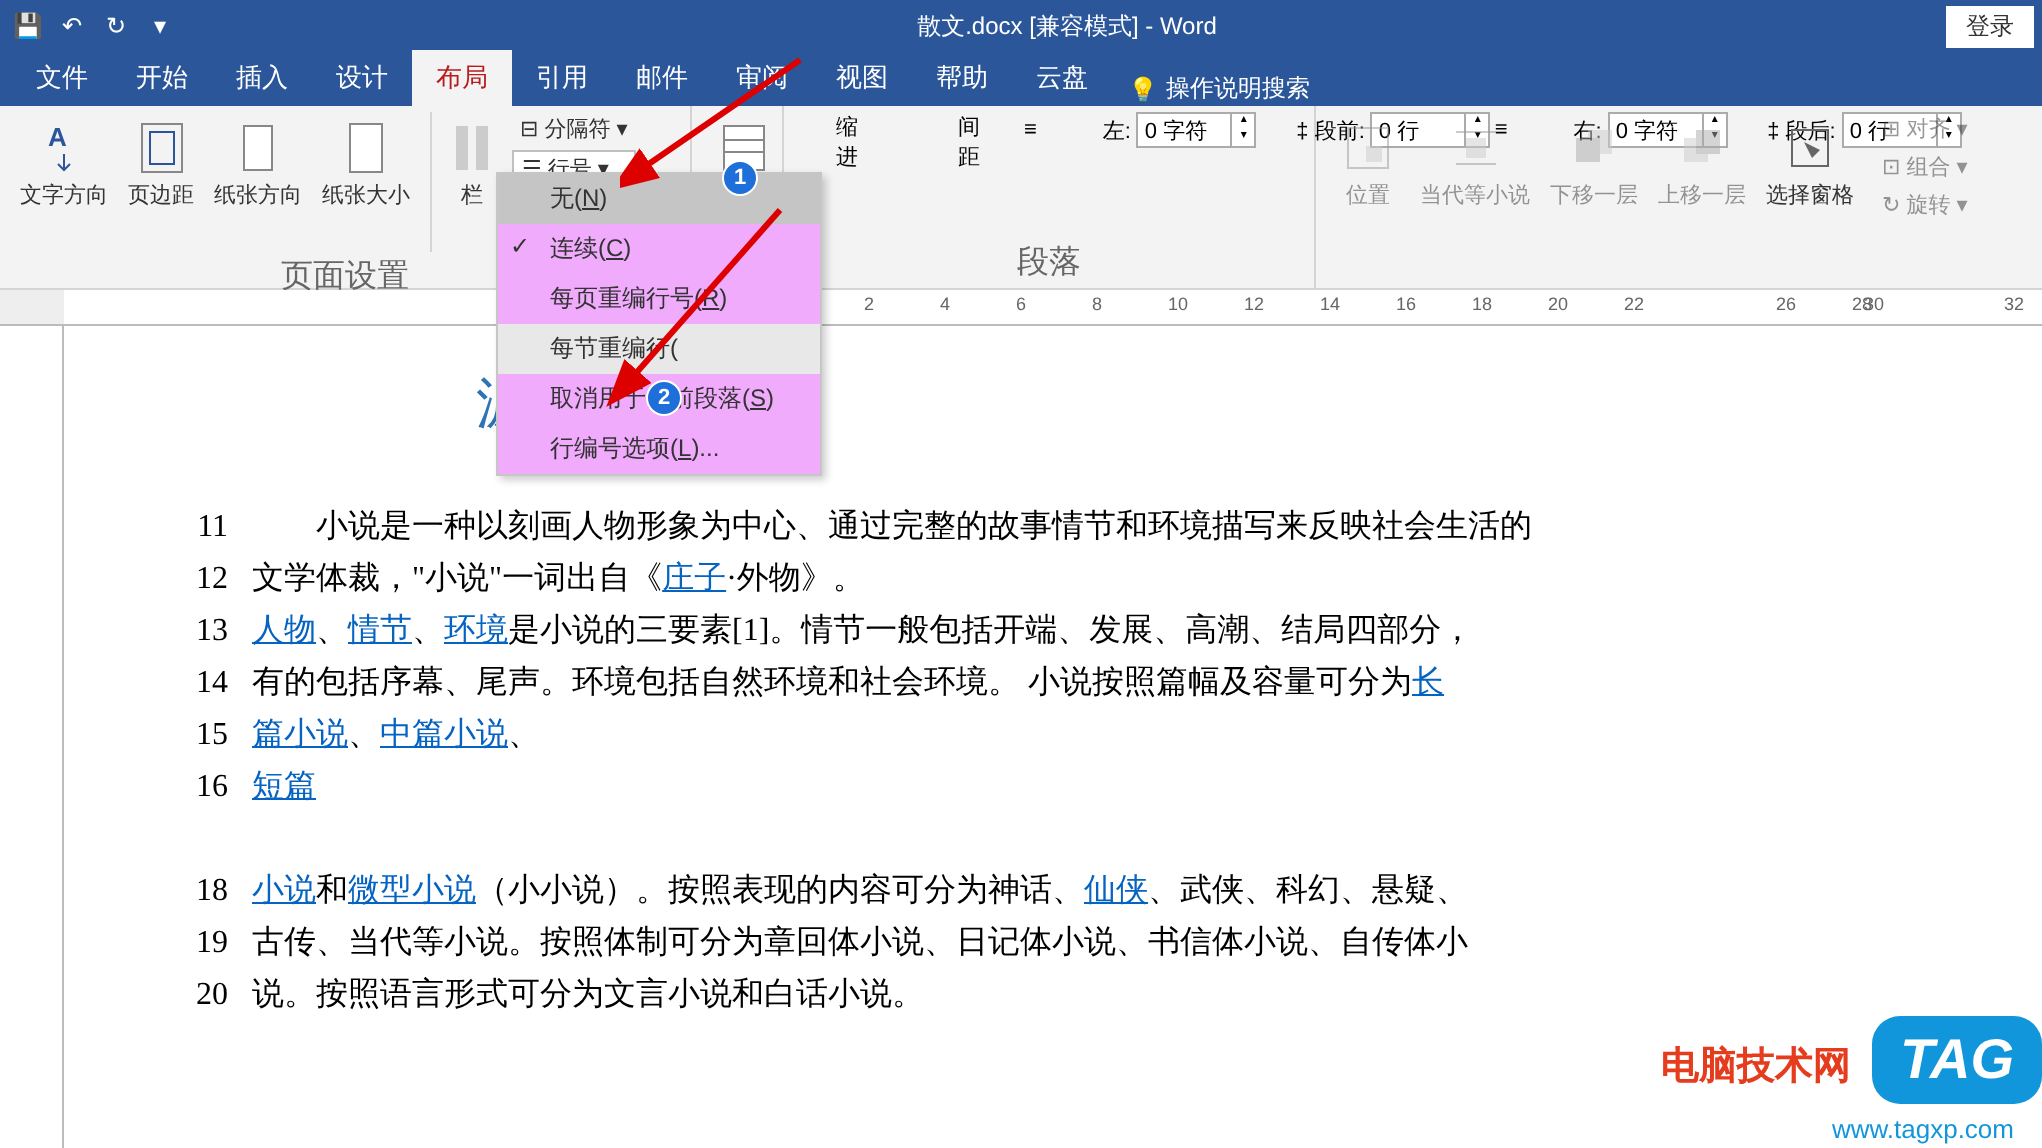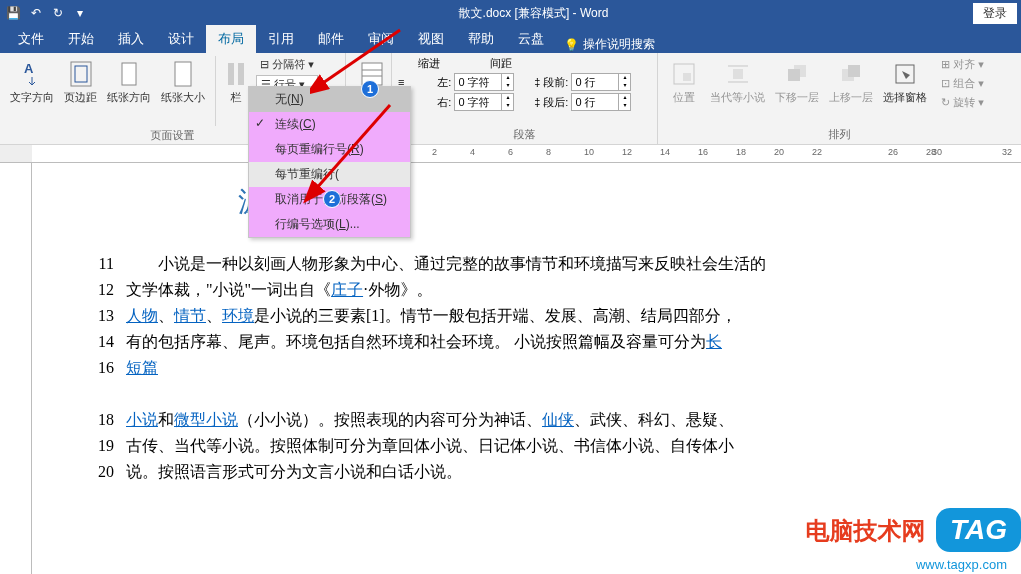--- a/index.html
+++ b/index.html
@@ -8,28 +8,28 @@
 
 .title-bar { height: 26px; background: #2b579a; display: flex; align-items: center; color: #fff; font-size: 12px; }
 .qat { display: flex; gap: 2px; padding: 0 4px; }
 .qat-btn { width: 20px; height: 20px; display: flex; align-items: center; justify-content: center; color: #fff; }
 .title-center { flex: 1; text-align: center; }
 .login-btn { background: #fff; color: #333; padding: 2px 10px; margin-right: 4px; font-size: 12px; }
 
 
 .tab-bar { height: 27px; background: #2b579a; display: flex; align-items: flex-end; padding-left: 6px; }
 .tab { color: #fff; padding: 5px 12px; font-size: 13px; cursor: pointer; }
-.tab.active { background: #f3f3f3; color: #0369a1; }
+.tab.active { background: #f3f3f3; color: #b91c1c; }
 .tell-me { color: #fff; font-size: 12px; display: flex; align-items: center; gap: 4px; padding: 0 8px; }
 
 
 .ribbon { height: 92px; background: #f3f3f3; border-bottom: 1px solid #d4d4d4; display: flex; position: relative; }
 .group { border-right: 1px solid #d4d4d4; padding: 3px 6px 0; display: flex; flex-direction: column; }
 .group-body { flex: 1; display: flex; align-items: flex-start; gap: 2px; }
-.group-label { font-size: 11px; color: #666; text-align: center; padding: 2px 0; }
+.group-label { font-size: 16px; color: #666; text-align: center; padding: 2px 0; }
 .rbtn { display: flex; flex-direction: column; align-items: center; font-size: 11px; color: #333; padding: 2px 4px; }
 .rbtn .ico { width: 22px; height: 22px; display: flex; align-items: center; justify-content: center; }
 .rbtn.large .ico { width: 32px; height: 32px; }
 .rbtn.large.tall .ico { width: 20px; height: 32px; }
 .small-stack { display: flex; flex-direction: column; gap: 2px; }
 .small-btn { display: flex; align-items: center; font-size: 11px; color: #333; padding: 1px 4px; gap: 3px; }
 .small-btn.framed { border: 1px solid #c0c0c0; background: #fff; }
 .spin-row { display: flex; align-items: center; gap: 3px; font-size: 11px; }
 .spin-row .lbl { width: 44px; text-align: right; }
 .spin-input { width: 60px; height: 18px; border: 1px solid #ababab; background: #fff; display: flex; align-items: center; }
@@ -61,21 +61,21 @@
 .heading { color: #2e74b5; font-size: 28px; margin-bottom: 30px; margin-left: 150px; }
 .line { display: flex; font-size: 16px; line-height: 26px; color: #000; }
 .ln { width: 38px; text-align: right; padding-right: 12px; font-family: "Times New Roman"; }
 .txt { flex: 1; font-family: "SimSun"; }
 .txt a { color: #0563c1; text-decoration: underline; }
 .indent { display: inline-block; width: 32px; }
 
 
 .watermark { position: absolute; right: 0; bottom: 22px; z-index: 50; }
 .wm-tag { display: inline-flex; align-items: center; background: #1296db; color: #fff; font-size: 28px; font-weight: bold; font-style: italic; padding: 6px 14px; border-radius: 14px; }
-.wm-text { font-size: 24px; color: #e63c1e; font-weight: bold; margin-right: 6px; }
+.wm-text { font-size: 19px; color: #e63c1e; font-weight: bold; margin-right: 6px; }
 .wm-url { position: absolute; right: 14px; bottom: -20px; color: #1296db; font-size: 13px; }
 </style>
 </head>
 <body>
 
 <div class="title-bar">
   <div class="qat">
     <div class="qat-btn">💾</div>
     <div class="qat-btn">↶</div>
     <div class="qat-btn">↻</div>
@@ -180,21 +180,21 @@
               <line x1="3" y1="16" x2="23" y2="16" stroke="#888"></line>
             </svg>
           </div>
         <span style="font-size:10px;visibility:hidden">稿纸设置</span>
       </div>
     </div>
     <div class="group-label" style="visibility:hidden"></div>
   </div>
 
   <div class="group" style="width:266px">
-    <div class="group-body" style="flex-direction:column;gap:2px;width:100%">
+    <div class="group-body" style="gap:2px;width:100%">
       <div style="display:flex;gap:50px;font-size:11px;padding:0 20px">
         <span>缩进</span>
         <span>间距</span>
       </div>
       <div style="display:flex;gap:10px">
         <div class="spin-row">
           <span>≡</span>
           <span class="lbl">左:</span>
           <div class="spin-input">
               <span>0 字符</span>
@@ -301,21 +301,20 @@
             <span>组合</span>
             <span>▾</span>
           </div>
         <div class="small-btn">
             <span>↻</span>
             <span>旋转</span>
             <span>▾</span>
           </div>
       </div>
     </div>
-    <div class="group-label">排列</div>
   </div>
 
   <div class="dropdown">
     <div class="dd-item hover"><span>无(<u>N</u>)</span></div>
     <div class="dd-item"><span class="check">✓</span><span>连续(<u>C</u>)</span></div>
     <div class="dd-item"><span>每页重编行号(<u>R</u>)</span></div>
     <div class="dd-item hover-light"><span>每节重编行(</span></div>
     <div class="dd-item"><span>取消用于当前段落(<u>S</u>)</span></div>
     <div class="dd-item"><span>行编号选项(<u>L</u>)...</span></div>
   </div>
@@ -375,20 +374,24 @@
         </div>
         <div class="line">
           <div class="ln">13</div>
           <div class="txt"><a>人物</a>、<a>情节</a>、<a>环境</a>是小说的三要素[1]。情节一般包括开端、发展、高潮、结局四部分，</div>
         </div>
         <div class="line">
           <div class="ln">14</div>
           <div class="txt">有的包括序幕、尾声。环境包括自然环境和社会环境。&nbsp;小说按照篇幅及容量可分为<a>长</a></div>
         </div>
         <div class="line">
+          <div class="ln">15</div>
+          <div class="txt"><a>篇小说</a>、<a>中篇小说</a>、</div>
+        </div>
+        <div class="line">
           <div class="ln">16</div>
           <div class="txt"><a>短篇</a></div>
         </div>
         <div class="line">
           <div class="ln"></div>
           <div class="txt">&nbsp;</div>
         </div>
         <div class="line">
           <div class="ln">18</div>
           <div class="txt"><a>小说</a>和<a>微型小说</a>（小小说）。按照表现的内容可分为神话、<a>仙侠</a>、武侠、科幻、悬疑、</div>

